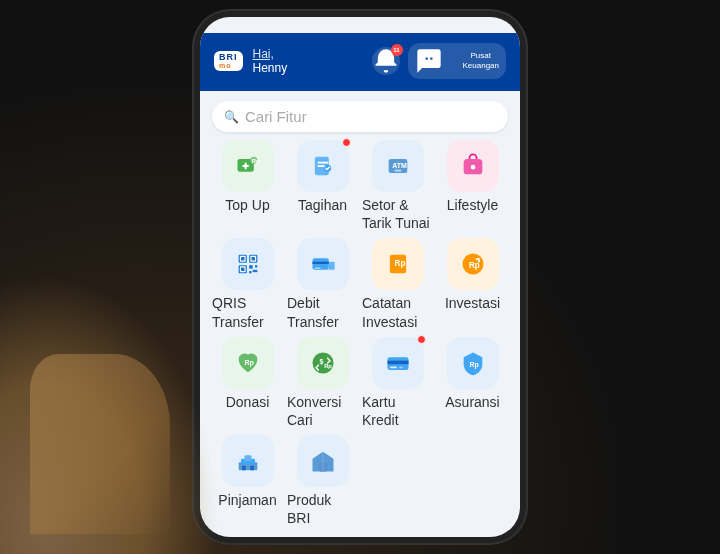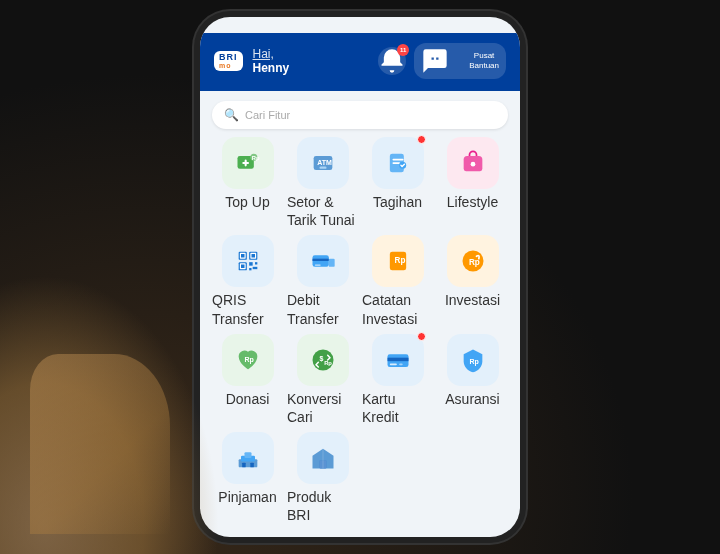--- a/index.html
+++ b/index.html
@@ -69,21 +69,21 @@
     }
 
     .header-greeting .hai {
       font-size: 12px;
       opacity: 0.85;
       text-decoration: underline;
     }
 
     .header-greeting .name {
       font-size: 12px;
-      font-weight: 700;
+      font-weight: 400;
     }
 
     .header-right {
       display: flex;
       align-items: center;
       gap: 8px;
     }
 
     .notif-btn {
       position: relative;
@@ -142,21 +142,21 @@
       box-shadow: 0 1px 3px rgba(0,0,0,0.1);
     }
 
     .search-icon-wrap {
       color: #999;
       font-size: 12px;
     }
 
     .search-placeholder {
       color: #aaa;
-      font-size: 11px;
+      font-size: 15px;
     }
 
     
     .features-grid {
       padding: 0 12px;
       display: grid;
       grid-template-columns: repeat(4, 1fr);
       gap: 6px 4px;
     }
 
@@ -241,21 +241,21 @@
             <path d="M12 2a7 7 0 0 0-7 7v4l-2 2v1h18v-1l-2-2V9a7 7 0 0 0-7-7zm0 20a2 2 0 0 0 2-2h-4a2 2 0 0 0 2 2z"></path>
           </svg>
           <div class="notif-badge">11</div>
         </div>
         <div class="pusat-btn">
           <svg viewBox="0 0 24 24" width="14" height="14" fill="white">
             <path d="M20 2H4a2 2 0 0 0-2 2v18l4-4h14a2 2 0 0 0 2-2V4a2 2 0 0 0-2-2zm-9 9H9V9h2v2zm4 0h-2V9h2v2z"></path>
           </svg>
           <div class="pusat-text">
             <span>Pusat</span><br>
-            <span>Bantuan</span>
+            <span>Keuangan</span>
           </div>
         </div>
       </div>
     </div>
 
     <div class="search-bar">
       <span class="search-icon-wrap">🔍</span>
       <span class="search-placeholder">Cari Fitur</span>
     </div>
 
@@ -267,41 +267,41 @@
             <rect x="3" y="6" width="14" height="11" rx="2" fill="#4caf50"></rect>
             <path d="M10 10v4M8 12h4" stroke="white" stroke-width="1.8" stroke-linecap="round"></path>
             <circle cx="17" cy="7" r="3" fill="#81c784"></circle>
             <text x="15.2" y="9.2" font-size="5" fill="white" font-weight="bold">Rp</text>
           </svg>
         </div>
         <span class="feature-label">Top Up</span>
       </div>
 
       <div class="feature-item">
-        <div class="icon-wrap ic-setor">
-          <svg viewBox="0 0 24 24" fill="none">
-            <rect x="4" y="6" width="16" height="12" rx="2" fill="#5b9bd5"></rect>
-            <text x="7" y="14" font-size="6" fill="white" font-weight="bold">ATM</text>
-            <rect x="9" y="15" width="6" height="2" rx="1" fill="#aad4f5"></rect>
-          </svg>
-        </div>
-        <span class="feature-label">Setor &amp; Tarik Tunai</span>
-      </div>
-
-      <div class="feature-item">
         <div class="icon-wrap ic-tagihan" style="position:relative;">
           <svg viewBox="0 0 24 24" fill="none">
             <rect x="5" y="4" width="12" height="16" rx="2" fill="#64b5f6"></rect>
             <path d="M8 9h8M8 12h5" stroke="white" stroke-width="1.5" stroke-linecap="round"></path>
             <circle cx="16" cy="14" r="3" fill="#42a5f5"></circle>
             <path d="M14.5 14l1 1 2-2" stroke="white" stroke-width="1.2" stroke-linecap="round" stroke-linejoin="round"></path>
           </svg>
           <div class="red-dot"></div>
         </div>
         <span class="feature-label">Tagihan</span>
+      </div>
+
+      <div class="feature-item">
+        <div class="icon-wrap ic-setor">
+          <svg viewBox="0 0 24 24" fill="none">
+            <rect x="4" y="6" width="16" height="12" rx="2" fill="#5b9bd5"></rect>
+            <text x="7" y="14" font-size="6" fill="white" font-weight="bold">ATM</text>
+            <rect x="9" y="15" width="6" height="2" rx="1" fill="#aad4f5"></rect>
+          </svg>
+        </div>
+        <span class="feature-label">Setor &amp; Tarik Tunai</span>
       </div>
 
       <div class="feature-item">
         <div class="icon-wrap ic-lifestyle">
           <svg viewBox="0 0 24 24" fill="none">
             <path d="M7 6h10a3 3 0 0 1 3 3v8a2 2 0 0 1-2 2H6a2 2 0 0 1-2-2V9a3 3 0 0 1 3-3z" fill="#e91e8c" opacity="0.7"></path>
             <path d="M9 6V5a3 3 0 0 1 6 0v1" stroke="#e91e8c" stroke-width="1.5"></path>
             <circle cx="12" cy="13" r="2" fill="white"></circle>
           </svg>
         </div>

